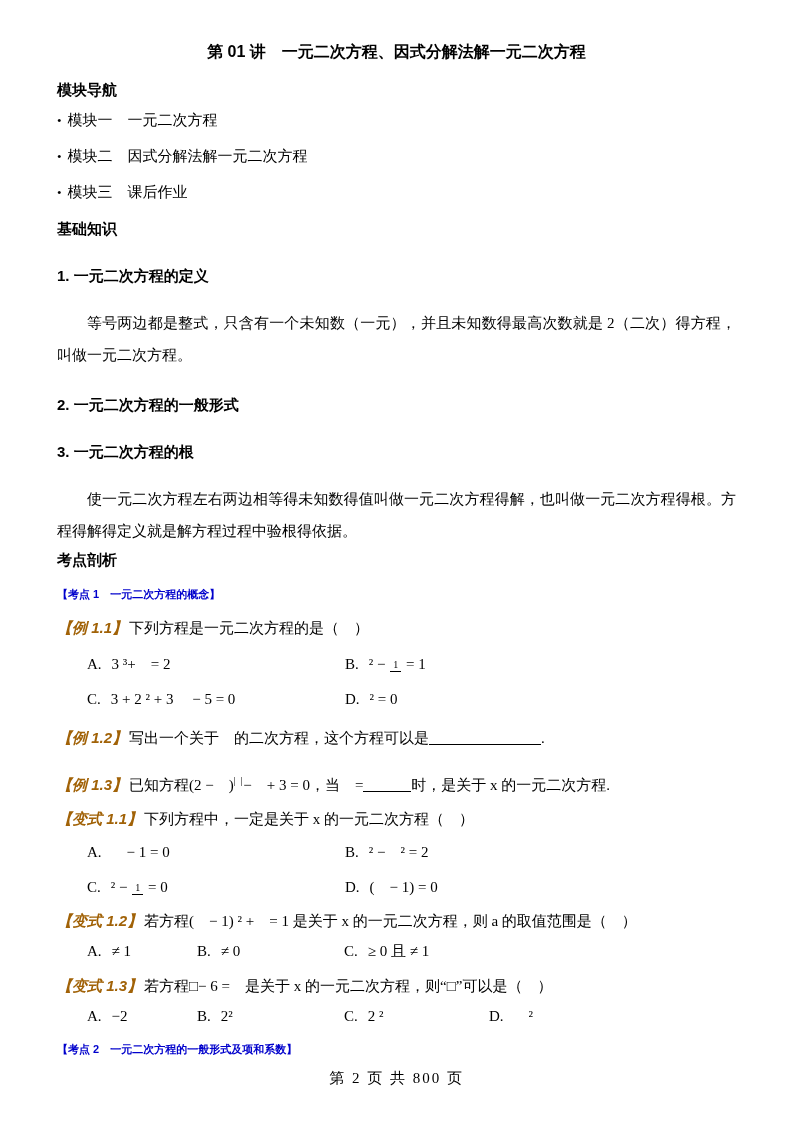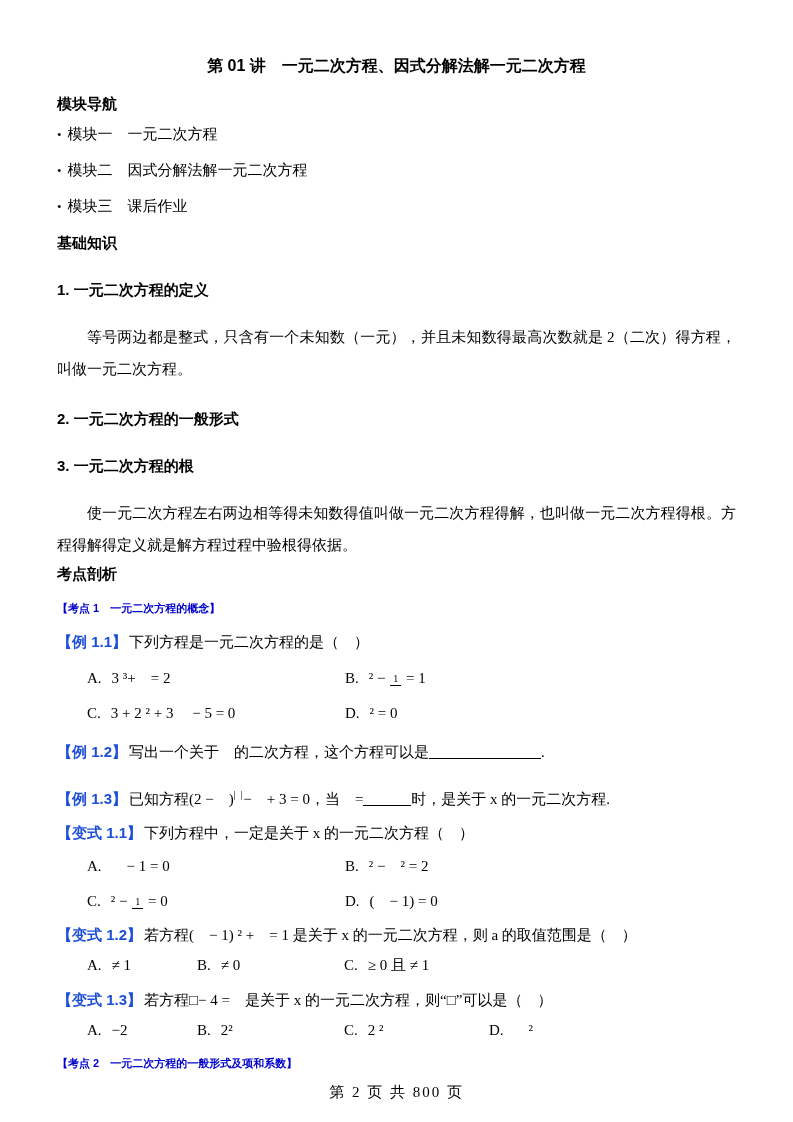--- a/index.html
+++ b/index.html
@@ -5,21 +5,21 @@
   * { margin:0; padding:0; box-sizing:border-box; }
   html,body { background:#ffffff; }
   .page {
     position:relative;
     width:793px; height:1122px;
     margin:0 auto;
     background:#ffffff;
     color:#000;
     font-family:"Liberation Serif","DejaVu Serif",serif;
     font-size:15px;
-    padding:54px 57px 0 57px;
+    padding:40px 57px 0 57px;
     overflow:hidden;
   }
   .title {
     text-align:center;
     font-family:"Liberation Sans","DejaVu Sans",sans-serif;
     font-weight:bold;
     font-size:16px;
     line-height:24px;
   }
   .h-black {
@@ -48,24 +48,25 @@
     font-size:11px;
     line-height:26px;
     margin-top:8px;
   }
   .kaodian2 { margin-top:2px; }
   .prob-line { line-height:26px; margin-top:8px; }
   .prob-line.tight { margin-top:3px; }
   .prob-line.t4 { margin-top:4px; }
   .prob-line.t7 { margin-top:17px; }
   .label-red {
-    color:#1d4ed8;
+    color:#a16207;
     font-family:"Liberation Sans","DejaVu Sans",sans-serif;
     font-weight:bold;
     margin-right:2px;
+    font-style:italic;
   }
   .opt-grid {
     margin-left:30px;
     display:grid;
     grid-template-columns:258px auto;
     margin-top:6px;
   }
   .opt-grid.tight { margin-top:3px; }
   .opt-row4 {
     margin-left:30px;
@@ -189,21 +190,21 @@
     </div>
     <div class="opt-cell">
       <span class="opt-letter">B.</span><span>≠ 0</span>
     </div>
     <div class="opt-cell">
       <span class="opt-letter">C.</span><span>≥ 0 且 ≠ 1</span>
     </div>
   </div>
 
   <div class="prob-line t4">
-    <span class="label-red">【变式 1.3】</span><span>若方程□− 4 =　是关于 x 的一元二次方程，则“□”可以是（　）</span>
+    <span class="label-red">【变式 1.3】</span><span>若方程□− 6 =　是关于 x 的一元二次方程，则“□”可以是（　）</span>
   </div>
   <div class="opt-row4">
     <div class="opt-cell">
       <span class="opt-letter">A.</span><span>−2</span>
     </div>
     <div class="opt-cell">
       <span class="opt-letter">B.</span><span>2²</span>
     </div>
     <div class="opt-cell">
       <span class="opt-letter">C.</span><span>2 ²</span>

